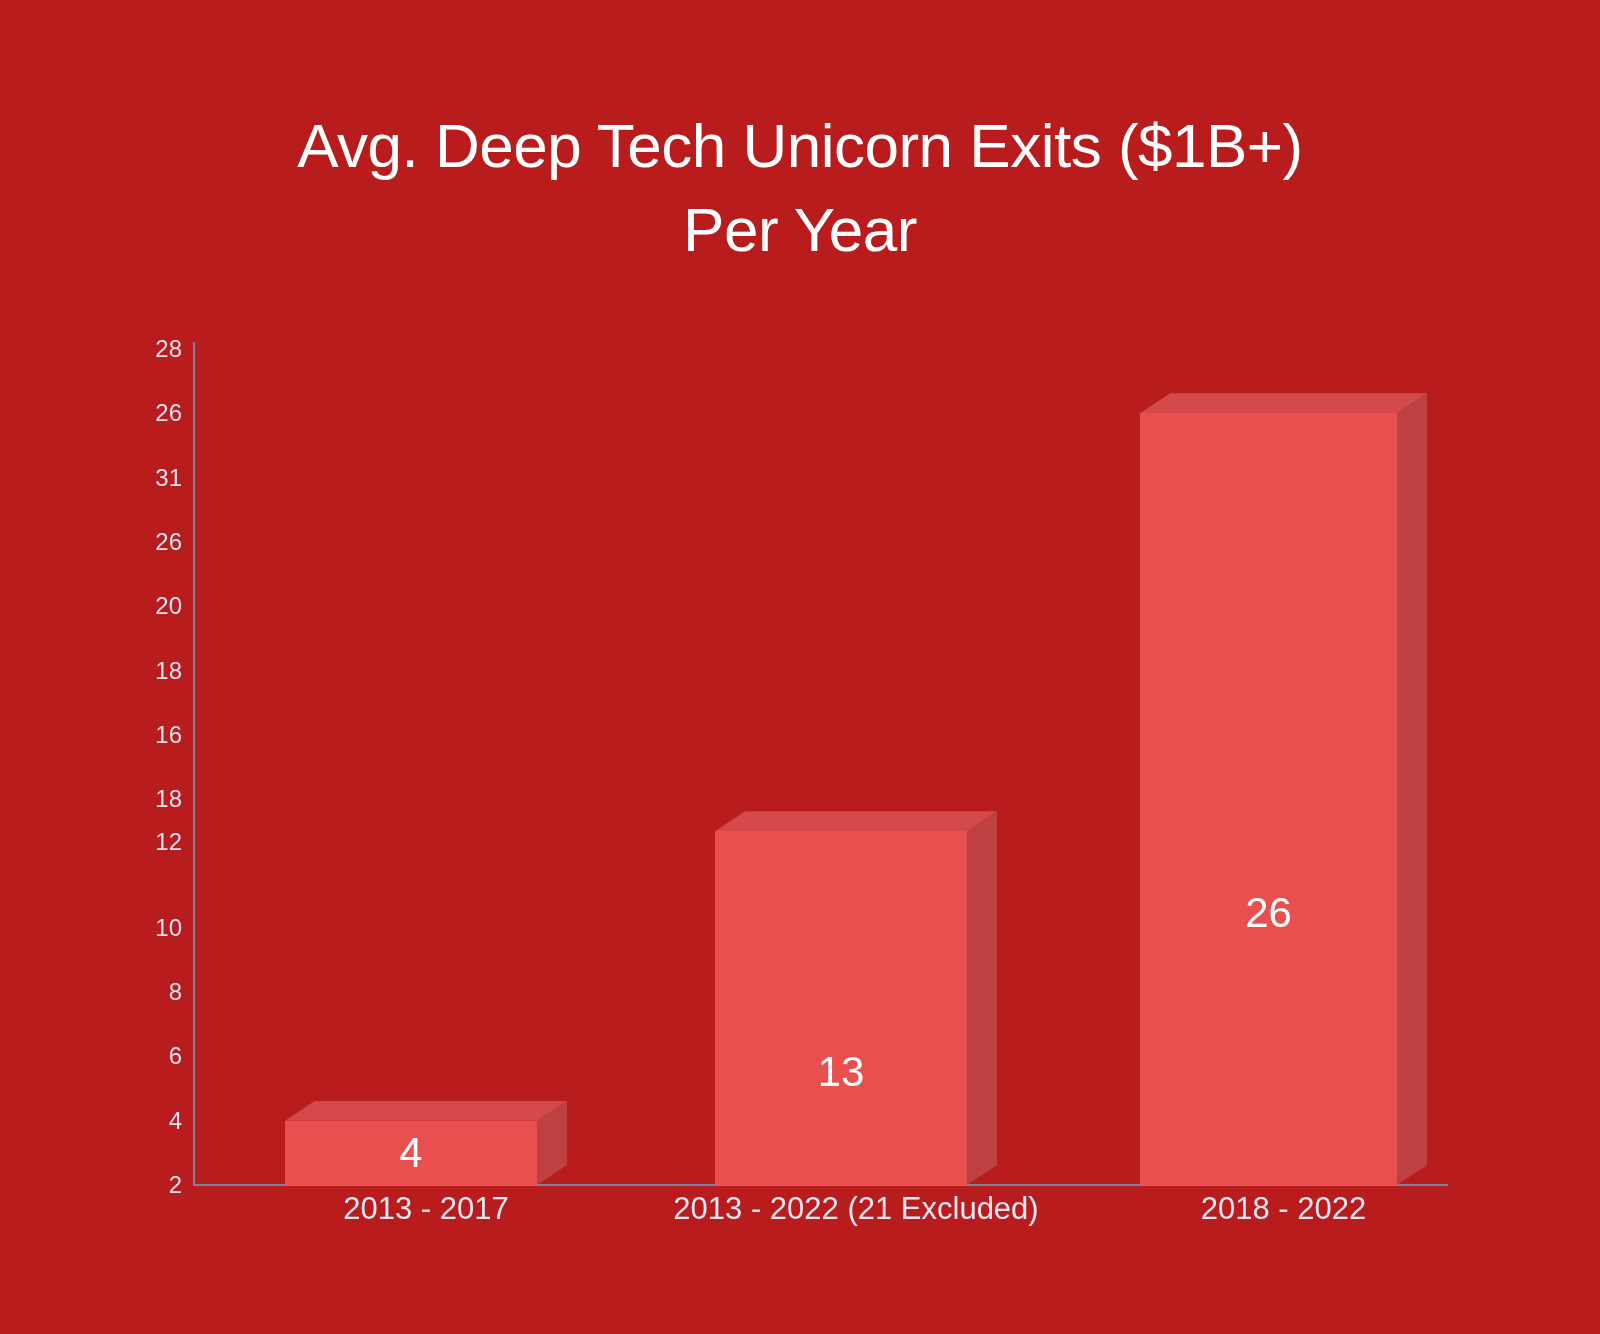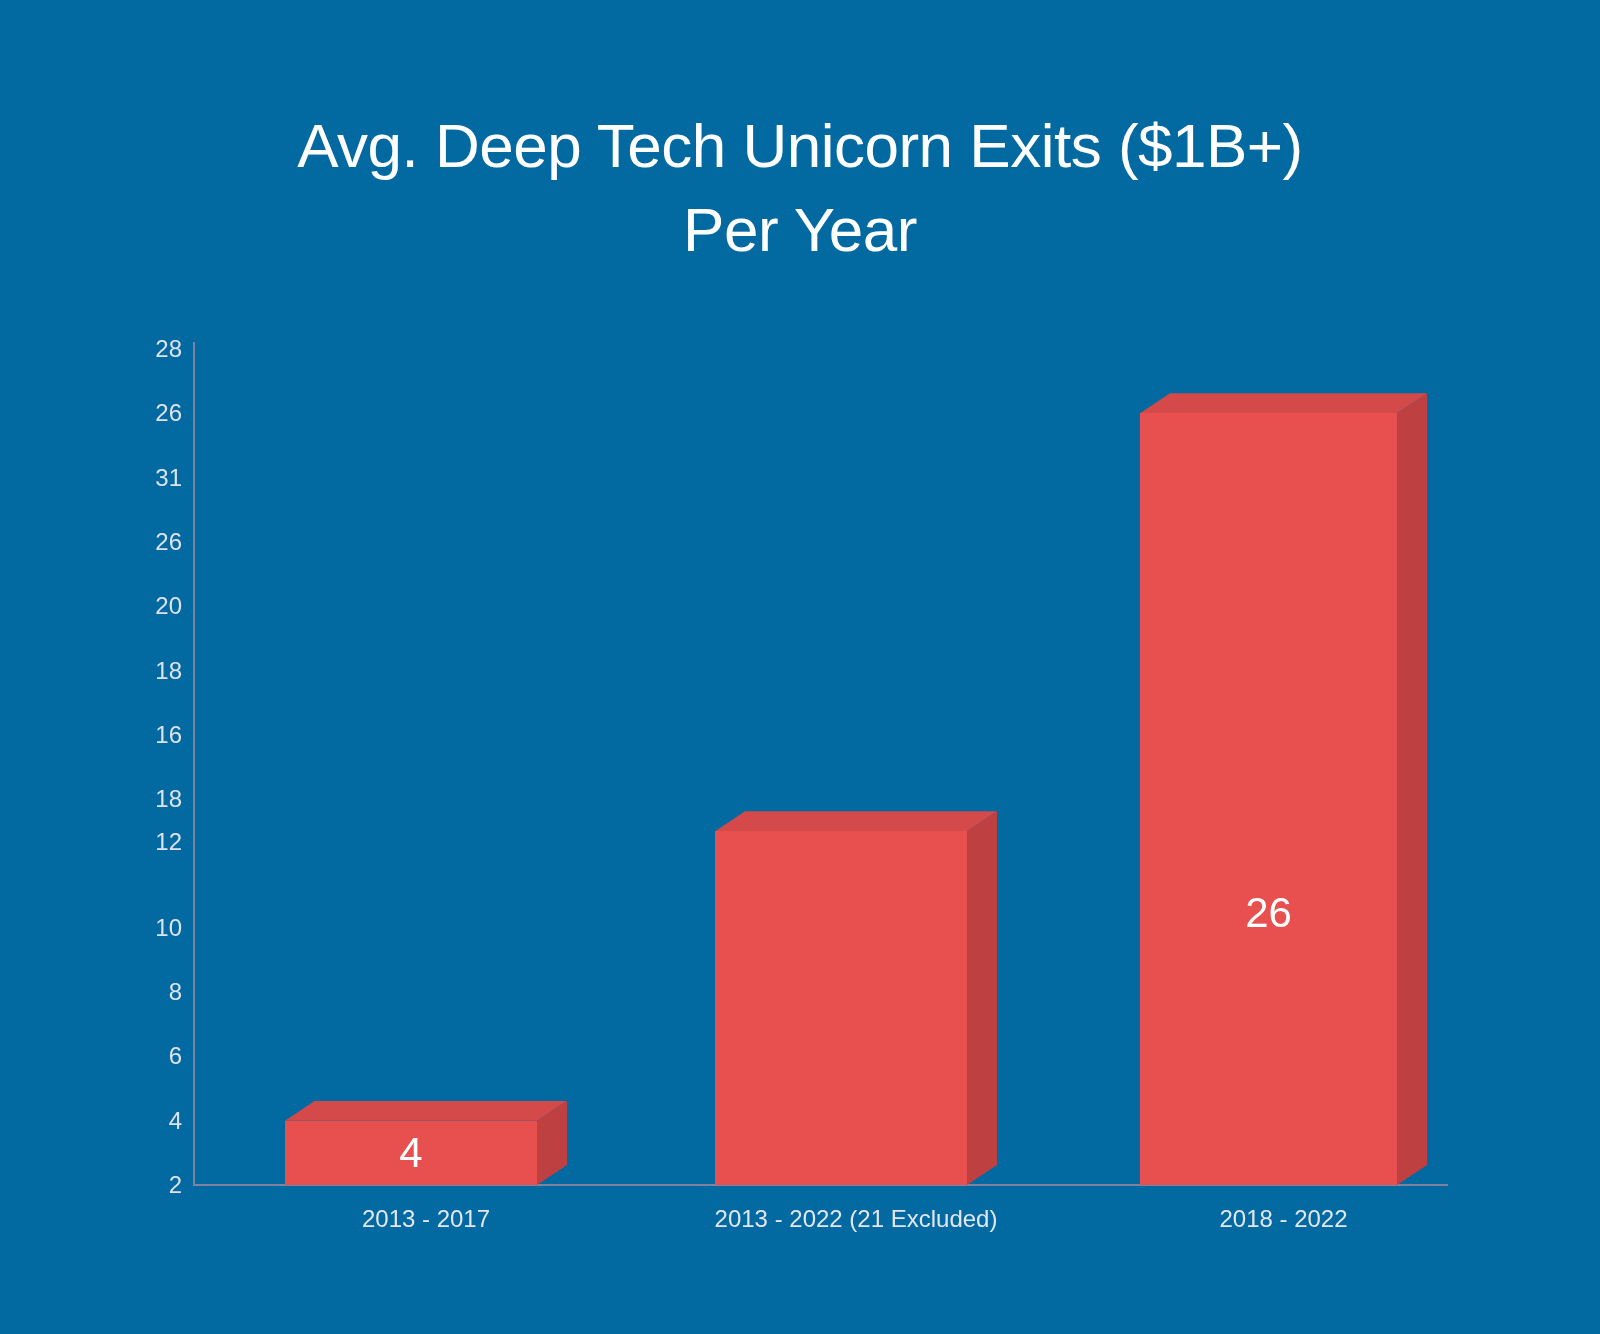--- a/index.html
+++ b/index.html
@@ -9,21 +9,21 @@
   body {
     width: 1600px;
     height: 1334px;
     overflow: hidden;
     font-family: "Liberation Sans", sans-serif;
   }
   #chart-root {
     position: relative;
     width: 1600px;
     height: 1334px;
-    background: #0369a1;
+    background: #b91c1c;
   }
 
   
   #chart-title {
     position: absolute;
     left: 0;
     top: 104px;
     width: 1600px;
     text-align: center;
     color: #ffffff;
@@ -105,27 +105,26 @@
     width: 100%;
     text-align: center;
     color: #ffffff;
     font-size: 42px;
     line-height: 42px;
   }
 
   .cat-label {
     position: absolute;
     color: #e4e7f3;
-    font-size: 24px;
+    font-size: 31px;
     line-height: 34px;
     text-align: center;
     top: 1192px;
     transform: translateX(-50%);
     white-space: nowrap;
-    margin-top: 10px;
   }
 </style>
 </head>
 <body>
 
 <div id="chart-root">
 
   <div id="chart-title">Avg. Deep Tech Unicorn Exits ($1B+)
 Per Year</div>
 
@@ -154,20 +153,21 @@
         <div class="bar" style="left: 285px; top: 1120.69px; width: 252px; height: 64.3077px;">
           <div class="bar-side" style="height: 84.3077px; bottom: 0px;"></div>
           <div class="bar-front" style="height: 64.3077px;"></div>
           <div class="bar-top"></div>
           <div class="bar-value" style="top: 11.1538px;">4</div>
         </div>
         <div class="bar" style="left: 715px; top: 831.308px; width: 252px; height: 353.692px;">
           <div class="bar-side" style="height: 373.692px; bottom: 0px;"></div>
           <div class="bar-front" style="height: 353.692px;"></div>
           <div class="bar-top"></div>
+          <div class="bar-value" style="top: 219.289px;">13</div>
         </div>
         <div class="bar" style="left: 1140px; top: 413.308px; width: 257px; height: 771.692px;">
           <div class="bar-side" style="height: 791.692px; bottom: 0px;"></div>
           <div class="bar-front" style="height: 771.692px;"></div>
           <div class="bar-top"></div>
           <div class="bar-value" style="top: 478.449px;">26</div>
         </div>
       </div>
     <div id="cat-labels">
         <div class="cat-label" style="left: 426px;">2013 - 2017</div>

